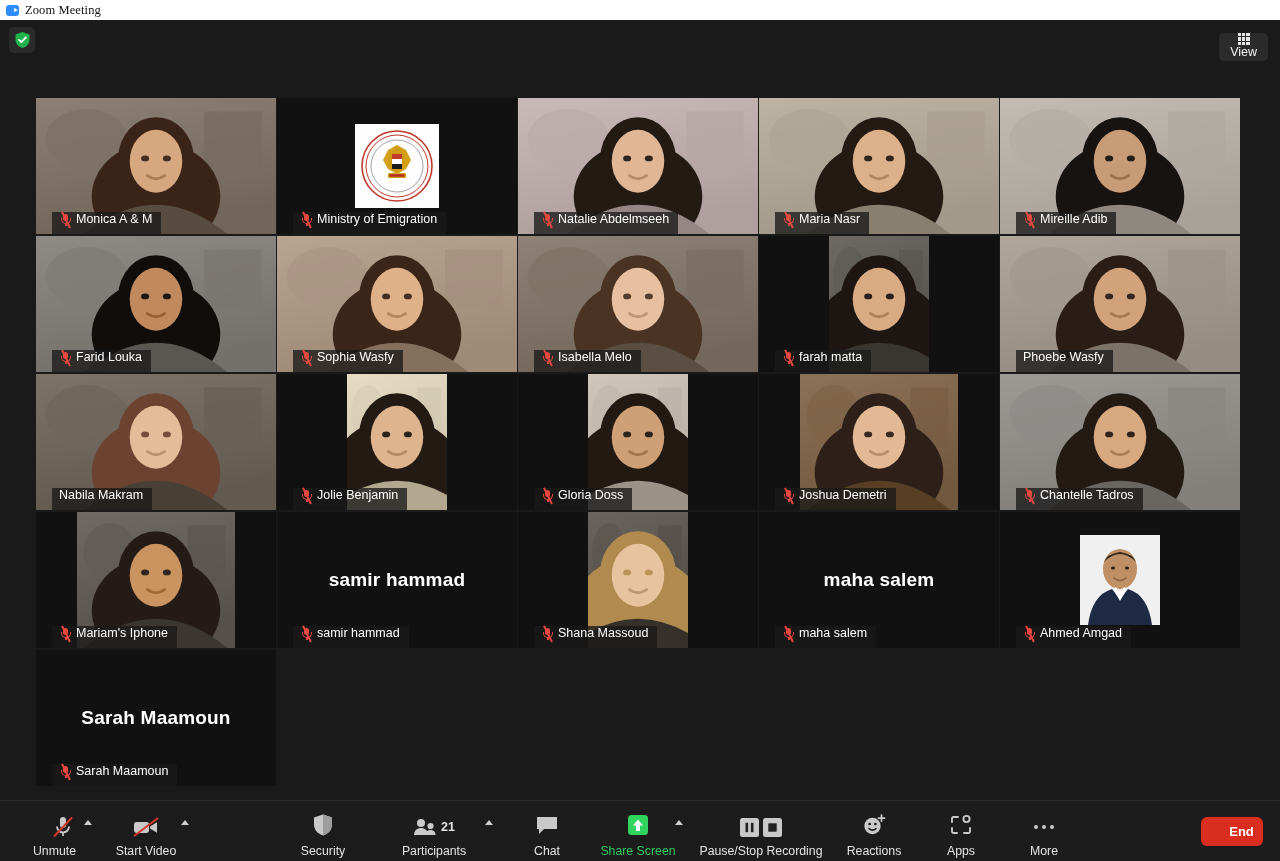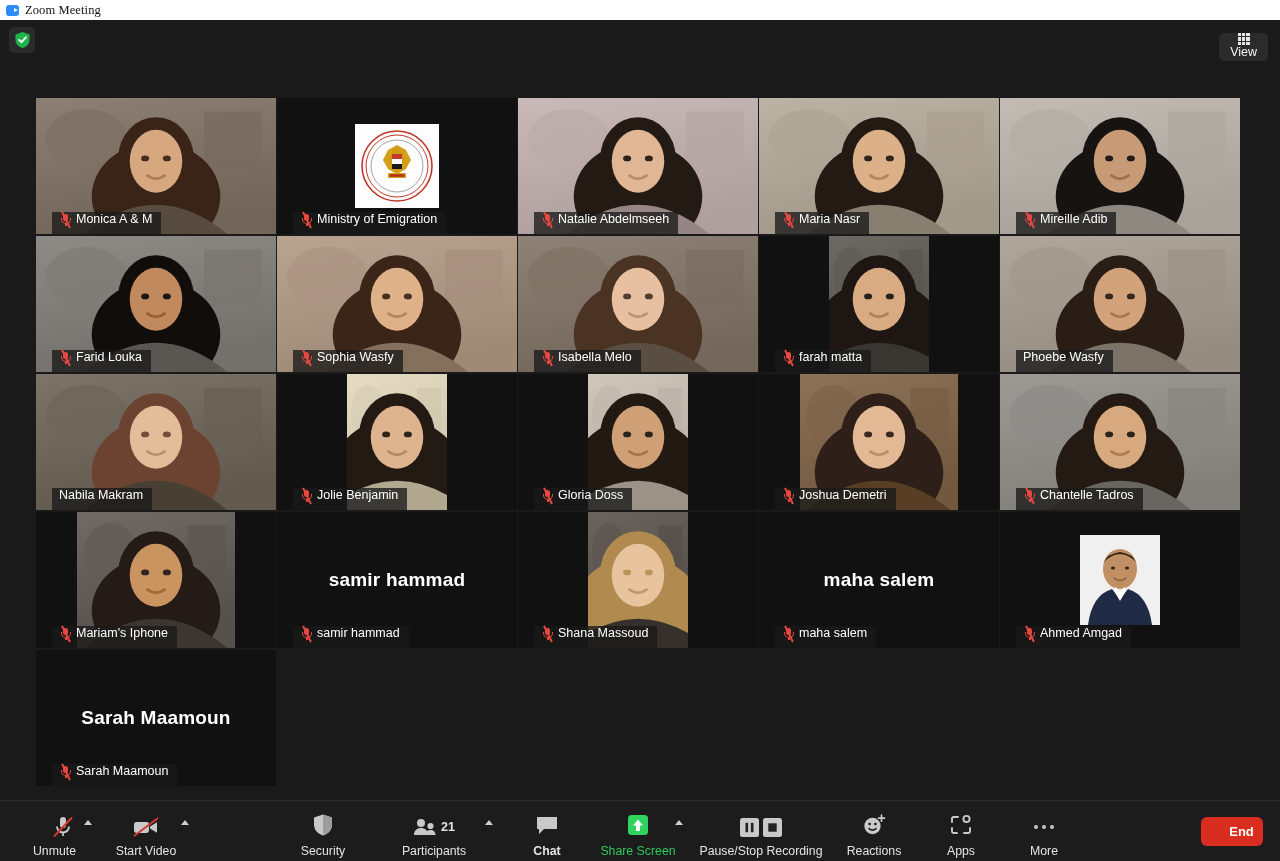--- a/index.html
+++ b/index.html
@@ -896,21 +896,21 @@
           <path d="M1 17 C1 12.5 4.2 10 8 10 C11.8 10 15 12.5 15 17 Z" fill="#c9c9c9"></path>
           <circle cx="17.5" cy="8" r="3.1" fill="#c9c9c9"></circle>
           <path d="M12.5 17 C12.5 13.6 14.7 12 17.5 12 C20.3 12 22.5 13.6 22.5 17 Z" fill="#c9c9c9"></path>
         </svg>
         <span style="font-size:12.5px;color:#e3e3e3;font-weight:bold">21</span>
       </span>
         </span>
         <span class="tb-label">Participants</span>
       </div>
       <span class="caret" style="left: 485px; top: 19px;"></span>
-      <div class="tb-item" style="left: 522px; width: 42px; font-weight: bold;">
+      <div class="tb-item" style="left: 522px; width: 42px;">
         <span class="tb-icon">
           <span>
         <svg width="24" height="22" viewBox="0 0 24 22">
           <path d="M2 3 H22 V15 H9 L4 20 V15 H2 Z" fill="#c9c9c9"></path>
         </svg></span>
         </span>
         <span class="tb-label">Chat</span>
       </div>
       <div class="tb-item" style="left: 593px; width: 90px;">
         <span class="tb-icon">

